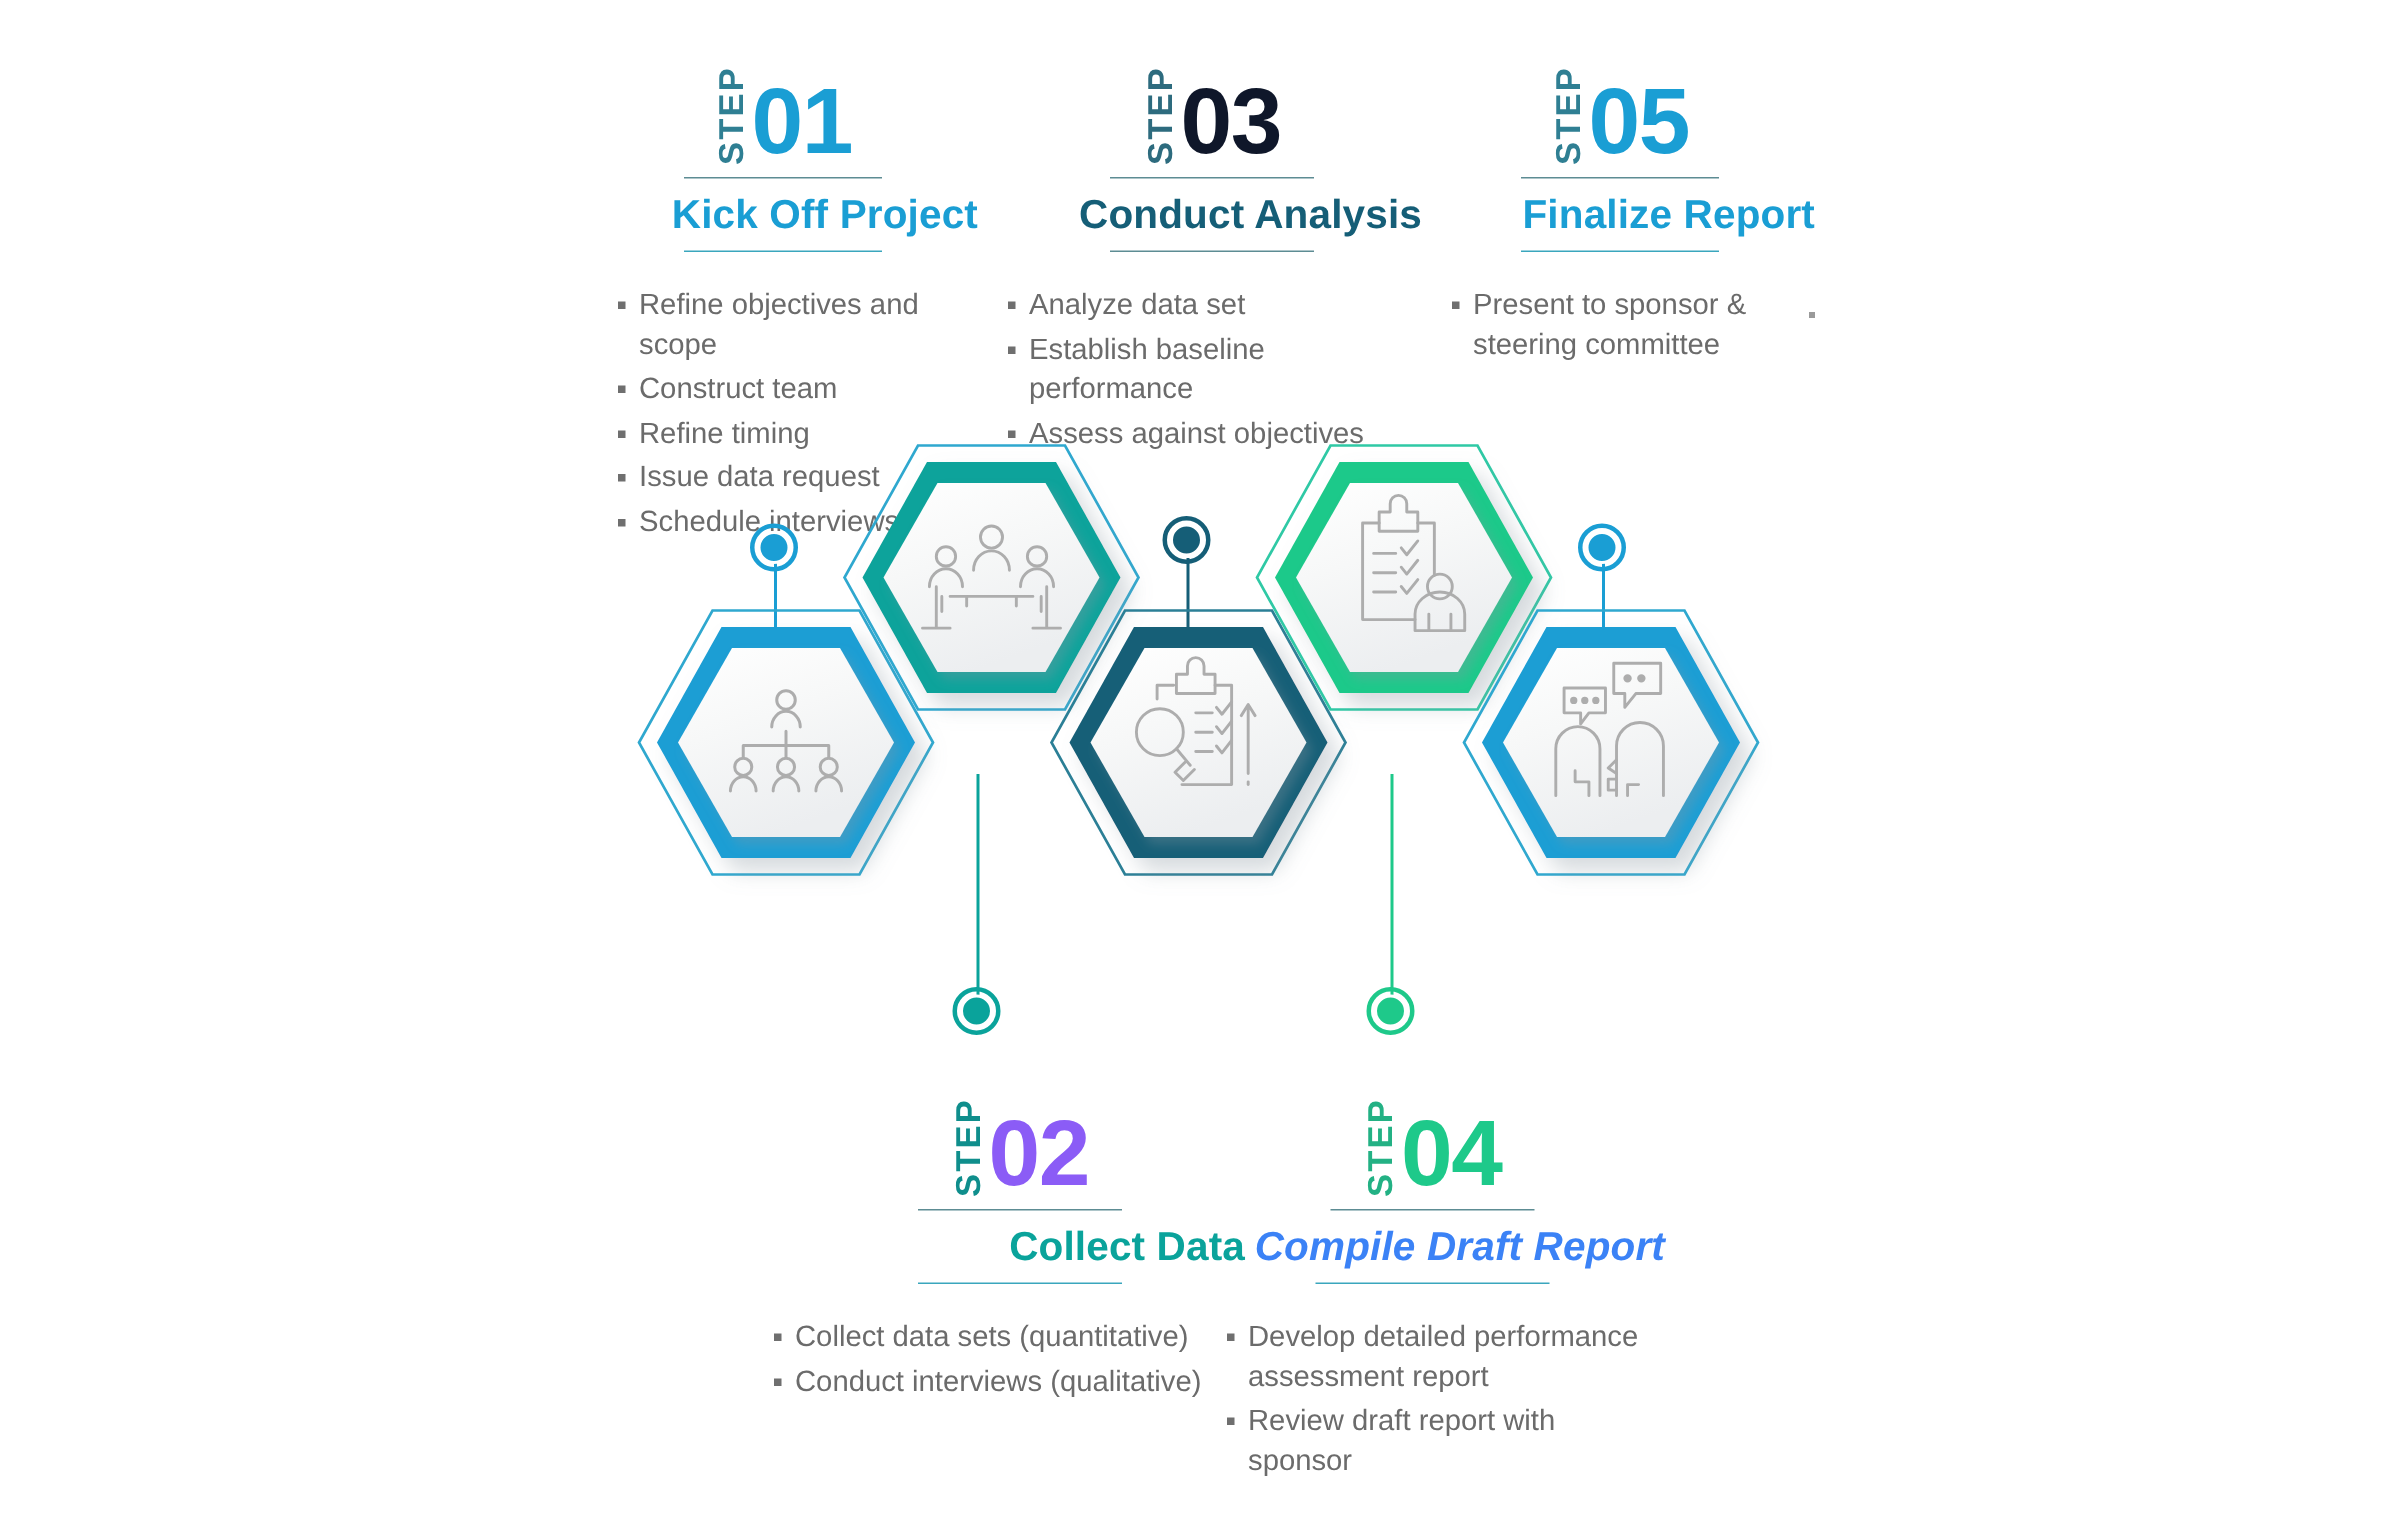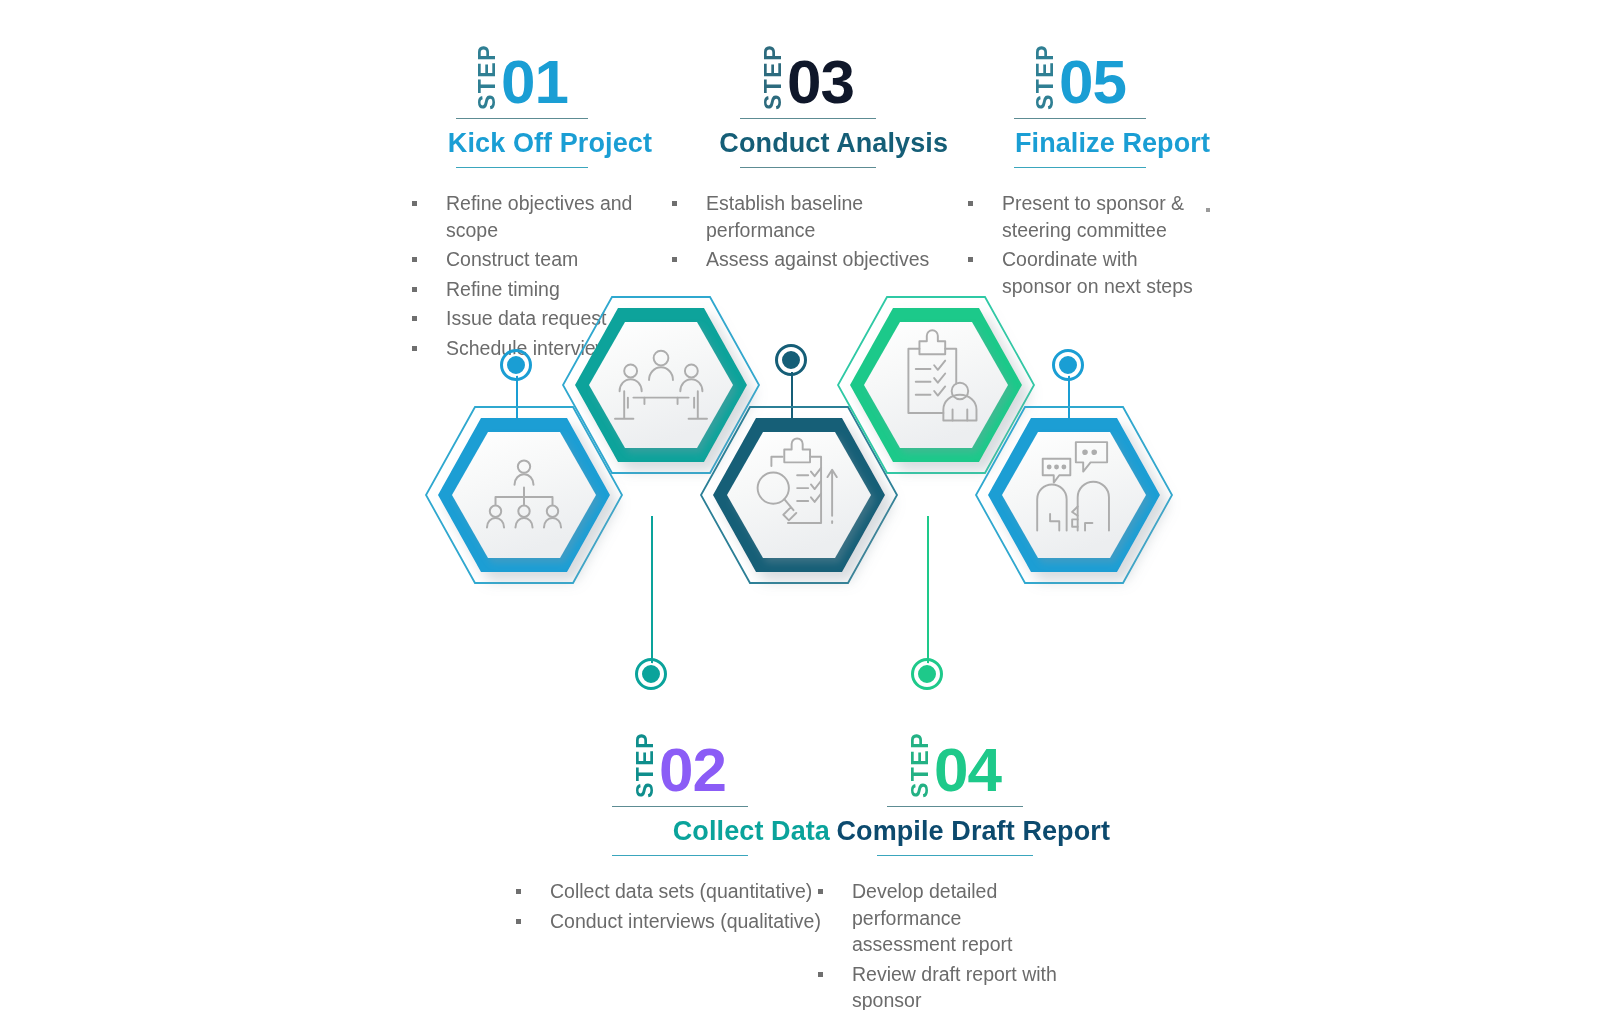--- a/index.html
+++ b/index.html
@@ -47,21 +47,21 @@
   .bullets { margin-top: 22px; }
   .bullet {
     display: flex; align-items: flex-start;
     font-size: 19.5px; color: #6b6b6b; line-height: 1.36;
     margin-bottom: 3px;
   }
   .bullet .dot {
     width: 5px; height: 5px; background: #6f6f6f;
     margin-top: 11px; margin-right: 9px; flex: 0 0 auto;
   }
-  .bullet .txt { white-space: pre-line; margin-left: 20px; }
+  .bullet .txt { white-space: pre-line; }
 
   
   .hexwrap { position: absolute; }
   .hexwrap svg { display: block; overflow: visible; }
 
   .connector { position: absolute; background: #2ba7bd; width: 1.6px; }
   .node { position: absolute; border-radius: 50%; }
   .node .outer {
     position: absolute; inset: 0; border-radius: 50%;
     border: 3px solid currentColor;
@@ -116,20 +116,24 @@
     <div class="step-head">
       <span class="step-word" style="color:#2d6b7e;">STEP</span>
       <span class="step-num" style="color:#0f172a;">03</span>
     </div>
     <div class="rule" style="width:136px;"></div>
     <div class="step-title" style="color:#155e77;">Conduct Analysis</div>
     <div class="rule" style="width:136px;"></div>
     <div class="bullets" style="padding-left:4px;">
       <div class="bullet">
           <span class="dot"></span>
+          <span class="txt">Analyze data set</span>
+        </div>
+      <div class="bullet">
+          <span class="dot"></span>
           <span class="txt">Establish baseline performance</span>
         </div>
       <div class="bullet">
           <span class="dot"></span>
           <span class="txt">Assess against objectives</span>
         </div>
     </div>
   </div>
 
   <div class="step-block" style="left:950px; top:38px; width:260px;">
@@ -139,25 +143,20 @@
     </div>
     <div class="rule" style="width:132px;"></div>
     <div class="step-title" style="color:#1a9ed4;">Finalize Report</div>
     <div class="rule accent" style="width:132px;"></div>
     <div class="bullets" style="padding-left:18px;">
       <div class="bullet">
           <span class="dot"></span>
           <span class="txt">Present to sponsor &amp;
 steering committee</span>
         </div>
-      <div class="bullet">
-          <span class="dot"></span>
-          <span class="txt">Coordinate with
-sponsor on next steps</span>
-        </div>
     </div>
   </div>
 
   <div class="stray-dot" style="left:1206px; top:208px;"></div>
 
   <div class="step-block" style="left:530px; top:726px; width:300px;">
     <div class="step-head">
       <span class="step-word" style="color:#0f8e8c;">STEP</span>
       <span class="step-num" style="color:#8b5cf6;">02</span>
     </div>
@@ -175,21 +174,21 @@
         </div>
     </div>
   </div>
 
   <div class="step-block" style="left:800px; top:726px; width:310px;">
     <div class="step-head">
       <span class="step-word" style="color:#23b184;">STEP</span>
       <span class="step-num" style="color:#1ec98a;">04</span>
     </div>
     <div class="rule" style="width:136px;"></div>
-    <div class="step-title" style="color:#0c4a6e;">Compile Draft Report</div>
+    <div class="step-title" style="color:#3b82f6;font-style:italic;">Compile Draft Report</div>
     <div class="rule accent" style="width:156px;"></div>
     <div class="bullets" style="margin-left:18px;">
       <div class="bullet">
           <span class="dot"></span>
           <span class="txt">Develop detailed performance
 assessment report</span>
         </div>
       <div class="bullet">
           <span class="dot"></span>
           <span class="txt">Review draft report with sponsor</span>

